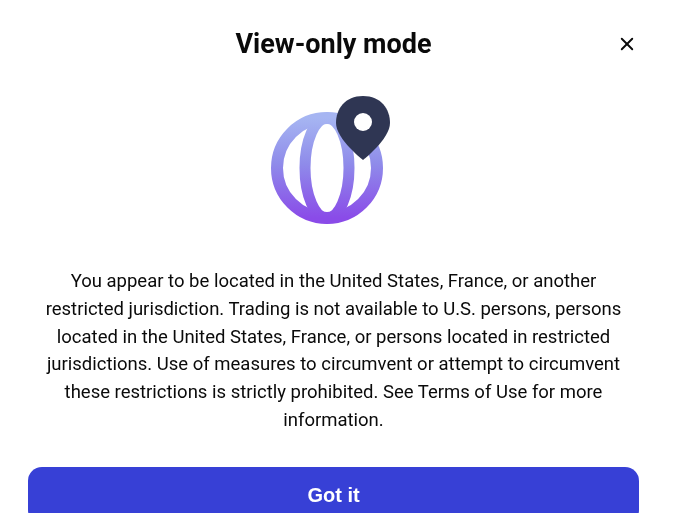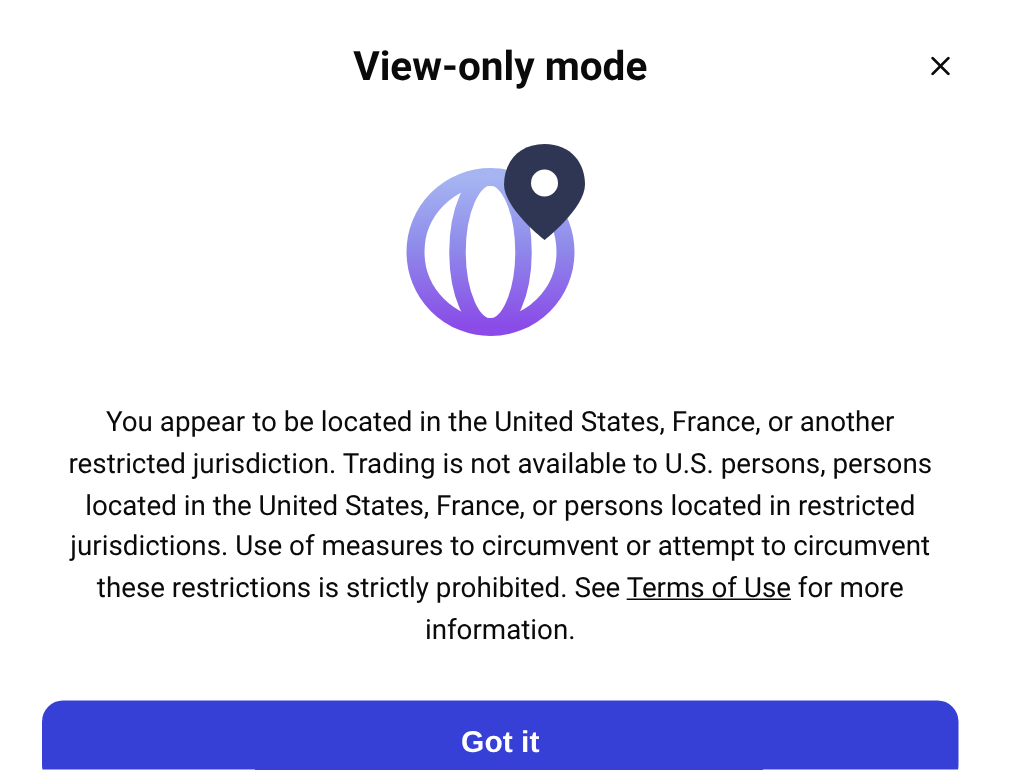--- a/index.html
+++ b/index.html
@@ -68,21 +68,20 @@
     .body-text {
       font-size: 18.5px;
       line-height: 1.5;
       color: #0a0a0a;
       text-align: center;
       margin-bottom: 32px;
       padding: 0 8px;
     }
     .body-text a {
       color: #0a0a0a;
-      text-decoration: underline;
       cursor: pointer;
     }
     .primary-btn {
       width: 100%;
       background: #3740d6;
       color: #ffffff;
       border: none;
       border-radius: 14px;
       font-size: 20px;
       font-weight: 600;

